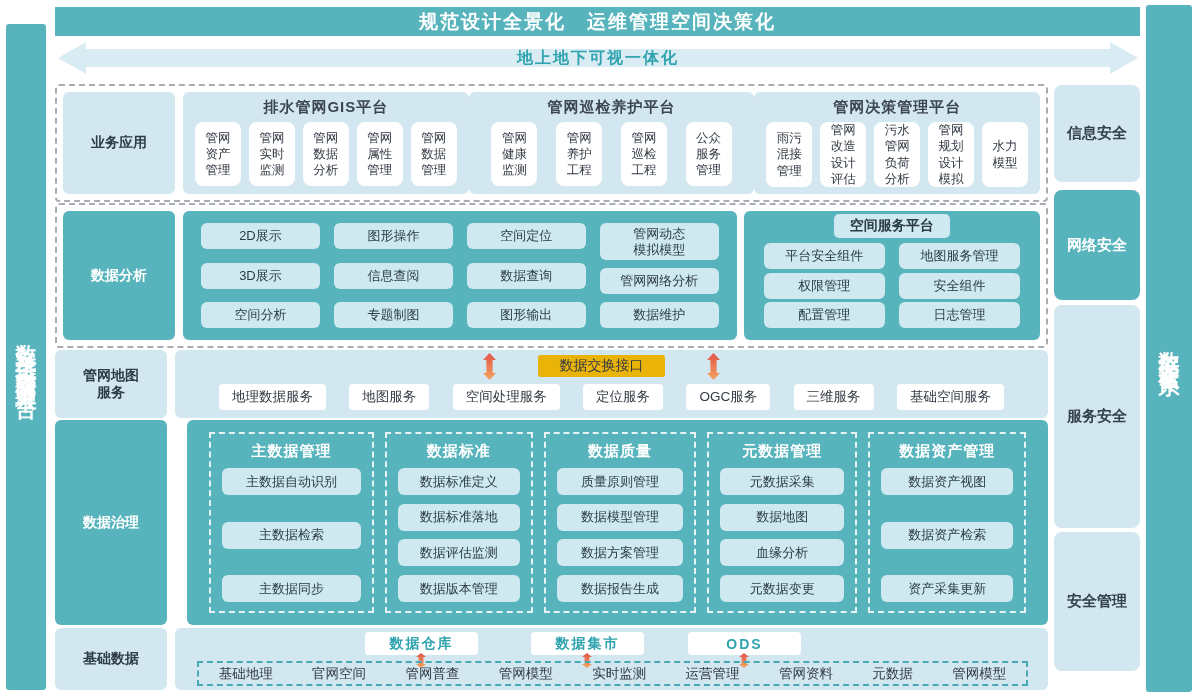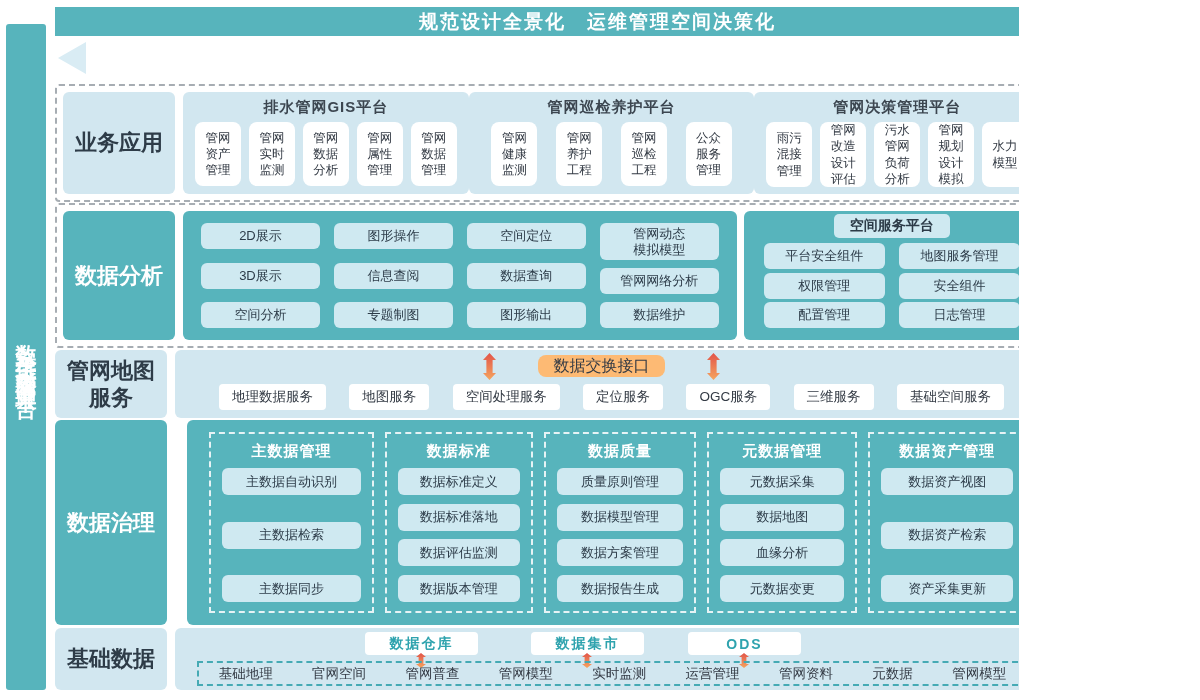--- a/index.html
+++ b/index.html
@@ -1,17 +1,17 @@
 <!DOCTYPE html>
 <html style="--teal: #57b4bc; --light-panel: #d2e7f0; --arrow-bg: #d9ecf4; --pill: #cfe9f1; --teal-text: #2fa3ae; --orange1: #e25449; --orange2: #f5a55f;"><head>
 <meta charset="utf-8">
 <style>
   html,body{margin:0;padding:0;background:#fff;}
-  .page{position:relative;width:988px;height:700px;background:#fff;
-        font-family:"Liberation Sans",sans-serif;overflow:hidden;padding-left:31px;}
+  .page{position:relative;width:1200px;height:700px;background:#fff;
+        font-family:"Liberation Sans",sans-serif;overflow:hidden;}
   .ml{white-space:pre-line;}
 
   
   .side-bar{position:absolute;background:var(--teal);border-radius:3px;
             display:flex;align-items:center;justify-content:center;}
   .left-bar{left:6px;top:24px;width:40px;height:666px;}
   .right-bar{left:1146px;top:5px;width:46px;height:687px;}
   .vtext{writing-mode:vertical-rl;text-orientation:upright;color:#fff;
          font-weight:bold;font-size:21px;letter-spacing:5px;}
 
@@ -37,21 +37,21 @@
            font-size:15px;font-weight:bold;color:#35424e;}
   .sec-0{top:85px;height:97px;}
   .sec-1{top:190px;height:110px;background:var(--teal);color:#fff;}
   .sec-2{top:305px;height:223px;}
   .sec-3{top:532px;height:139px;}
 
   
   .row{position:absolute;left:55px;width:993px;display:flex;align-items:stretch;box-sizing:border-box;}
   .dashedrow{border:2px dashed #a7adb3;border-radius:4px;padding:6px;}
   .row-label{flex:0 0 112px;border-radius:6px;display:flex;align-items:center;justify-content:center;
-             font-size:22px;font-weight:bold;text-align:center;line-height:1.25;}
+             font-size:14px;font-weight:bold;text-align:center;line-height:1.25;}
   .row-label.light{background:var(--light-panel);color:#2e3c48;}
   .row-label.tealbg{background:var(--teal);color:#fff;}
 
   
   .r1{top:84px;height:118px;}
   .groups{flex:1;display:flex;margin-left:8px;}
   .app-group{background:var(--light-panel);border-radius:6px;flex:1;
              padding:5px 9px 8px;display:flex;flex-direction:column;}
   .g-title{text-align:center;font-size:15px;color:#3c4650;font-weight:bold;
            letter-spacing:1px;margin:1px 0 5px;}
@@ -71,23 +71,23 @@
         min-height:26px;box-sizing:border-box;line-height:1.2;}
   .acol .pill{width:100%;}
   .apanel.svc{flex:1;position:relative;display:flex;gap:14px;padding:32px 20px 12px;}
   .svc-tab{position:absolute;top:3px;left:50%;transform:translateX(-50%);background:var(--pill);
            border-radius:5px;padding:3px 16px;font-size:14px;color:#2c3b48;font-weight:bold;
            white-space:nowrap;}
 
   
   .r3{top:350px;height:68px;}
   .map-panel{flex:1;margin-left:8px;background:var(--light-panel);border-radius:6px;position:relative;}
-  .exchange{position:absolute;left:363px;top:5px;width:127px;height:22px;background:#fdba74;
-            border-radius:8px;display:flex;align-items:center;justify-content:center;
-            font-size:16px;color:#333a44;}
+  .exchange{position:absolute;left:363px;top:5px;width:127px;height:22px;background:#eab308;
+            border-radius:3px;display:flex;align-items:center;justify-content:center;
+            font-size:14px;color:#333a44;}
   .services{position:absolute;left:0;right:0;bottom:8px;display:flex;
             justify-content:space-between;padding:0 44px;}
   .svc-box{background:#fff;border-radius:4px;height:26px;padding:0 13px;display:flex;
            align-items:center;font-size:13.5px;color:#333a44;}
   .varrow{position:absolute;width:13px;height:27px;
           background:linear-gradient(var(--orange1),var(--orange2));
           clip-path:polygon(50% 0,100% 26%,74% 26%,74% 74%,100% 74%,50% 100%,0 74%,26% 74%,26% 26%,0 26%);}
   .varrow.a1{left:308px;top:3px;}
   .varrow.a2{left:532px;top:3px;}
 
@@ -134,20 +134,23 @@
   <div class="side-bar right-bar">
     <span class="vtext">数据安全体系</span>
   </div>
 
   <div class="top-banner">
     <span>规范设计全景化　运维管理空间决策化</span>
   </div>
 
   <div class="arrow-banner">
     <div class="ah left"></div>
+    <div class="abody">
+      <span>地上地下可视一体化</span>
+    </div>
     <div class="ah right"></div>
   </div>
 
   <div class="sec-box sec-0">
     <span>信息安全</span>
   </div>
   <div class="sec-box sec-1">
     <span>网络安全</span>
   </div>
   <div class="sec-box sec-2">

